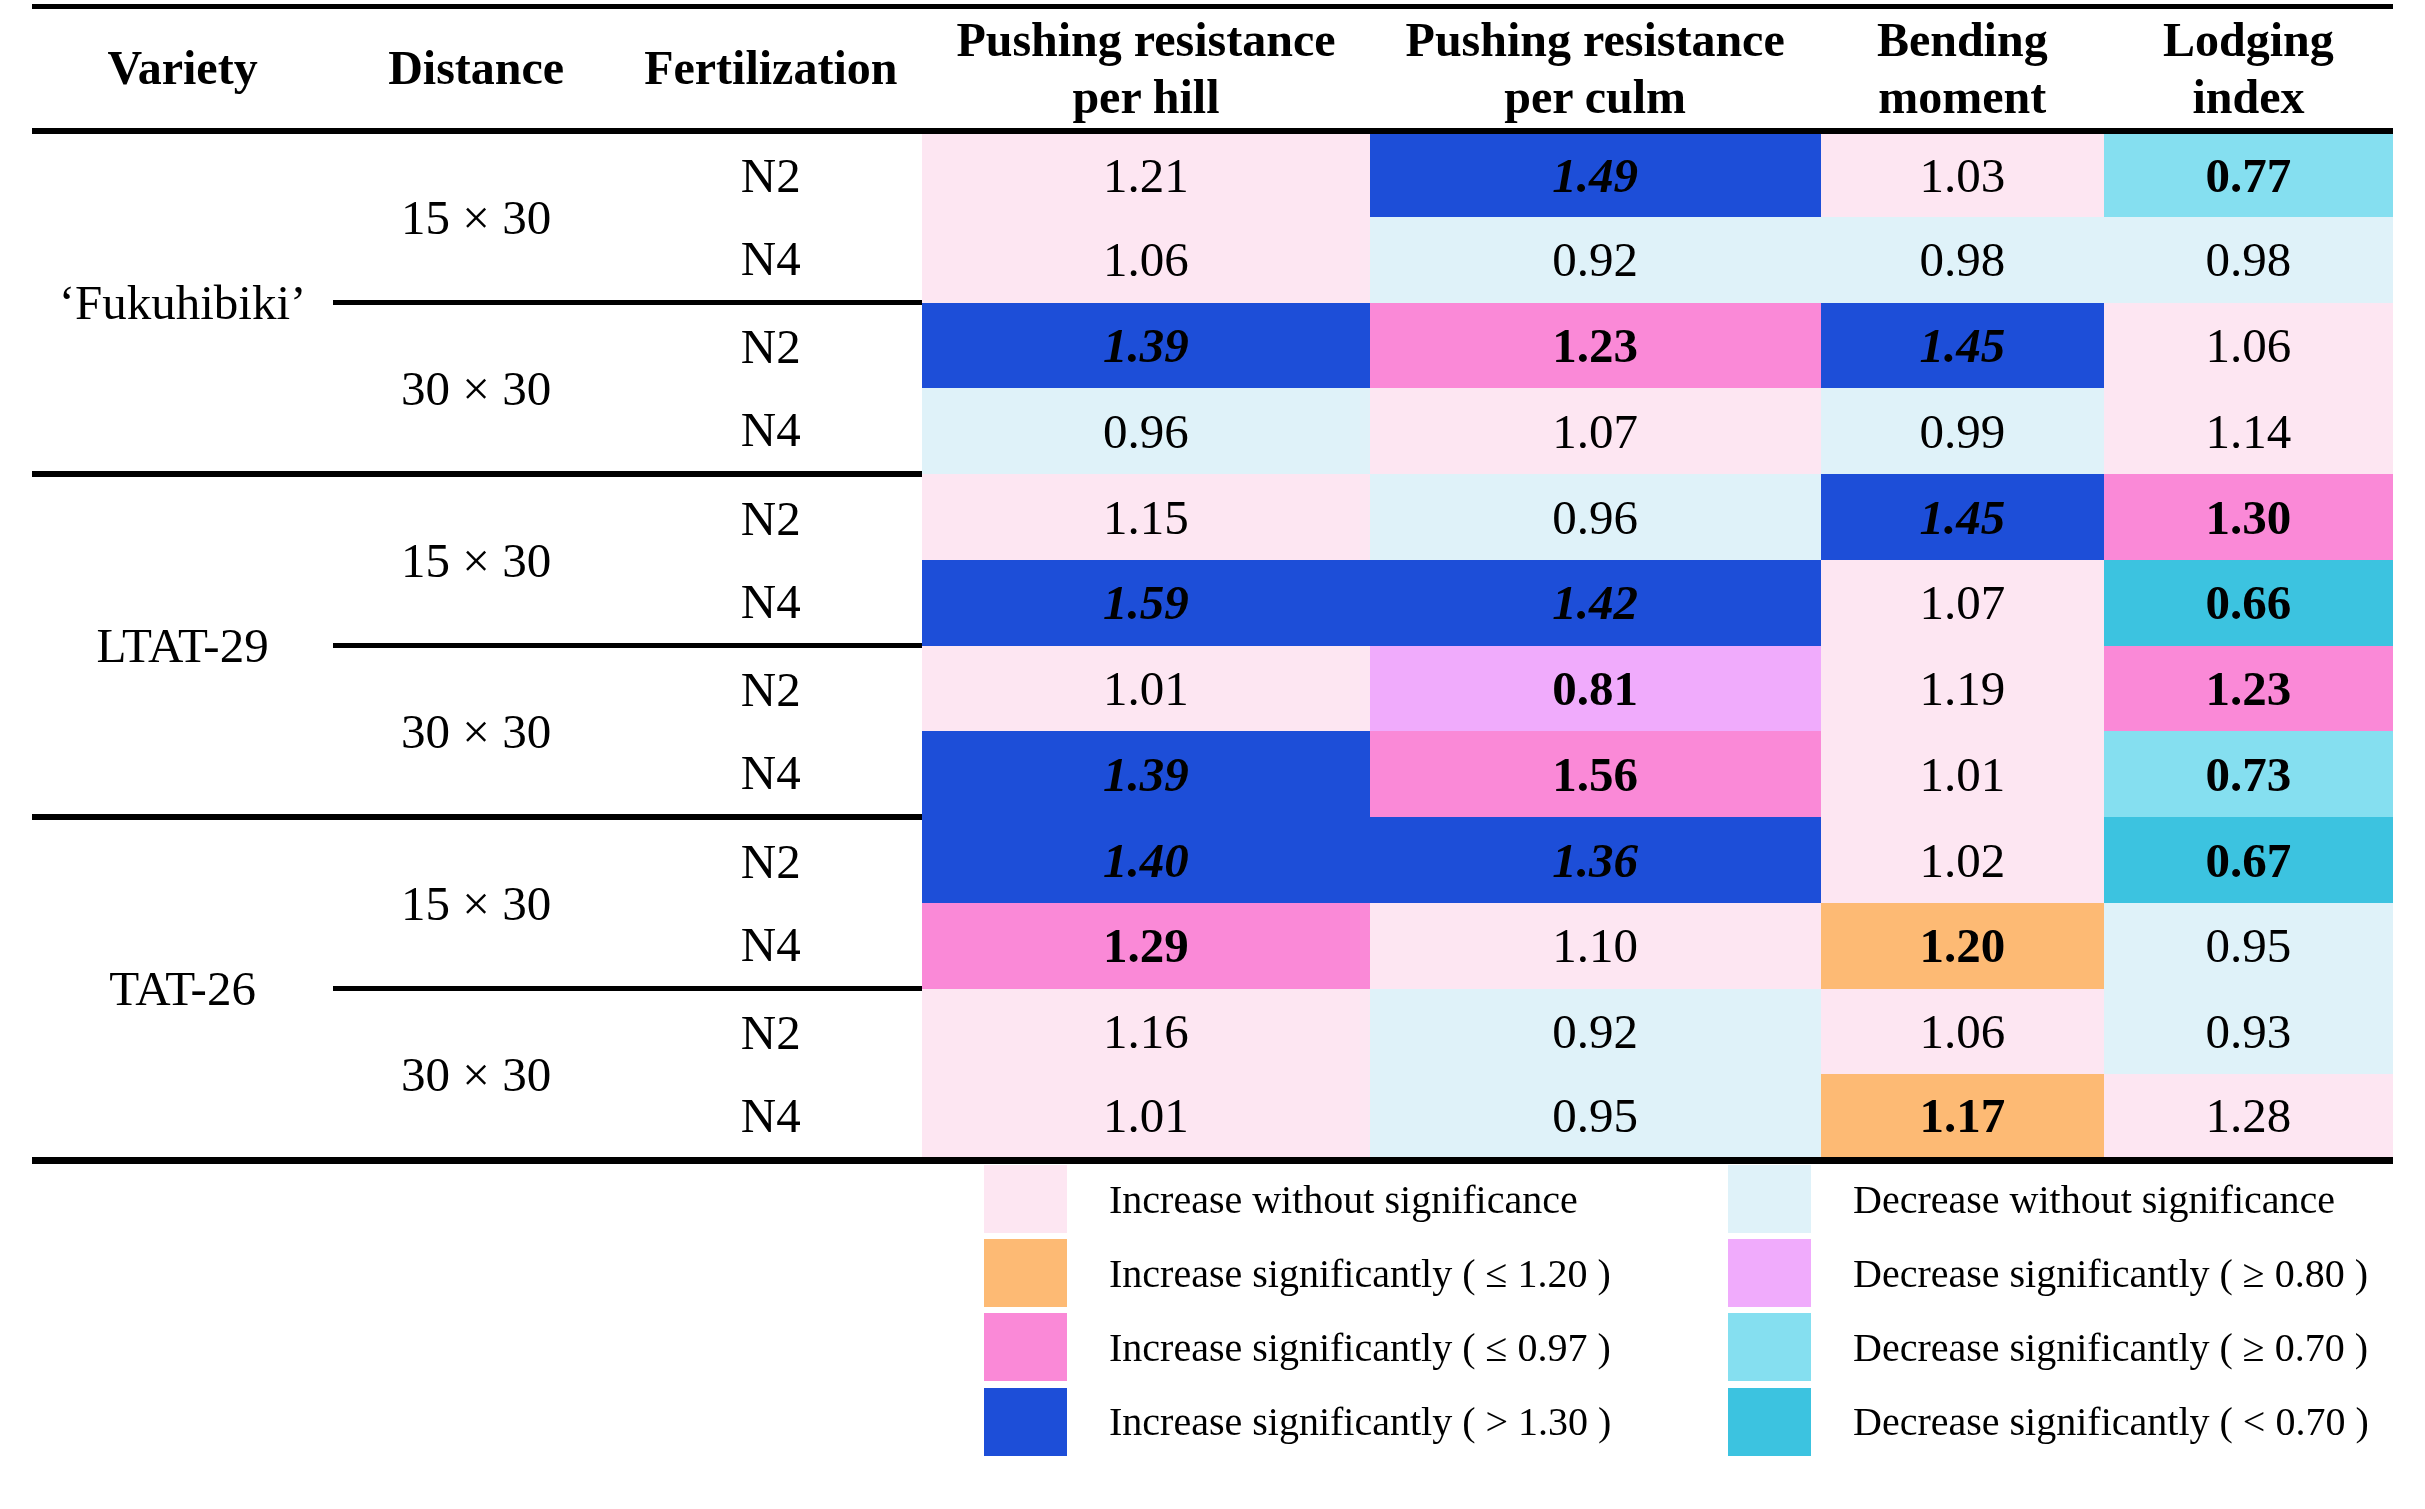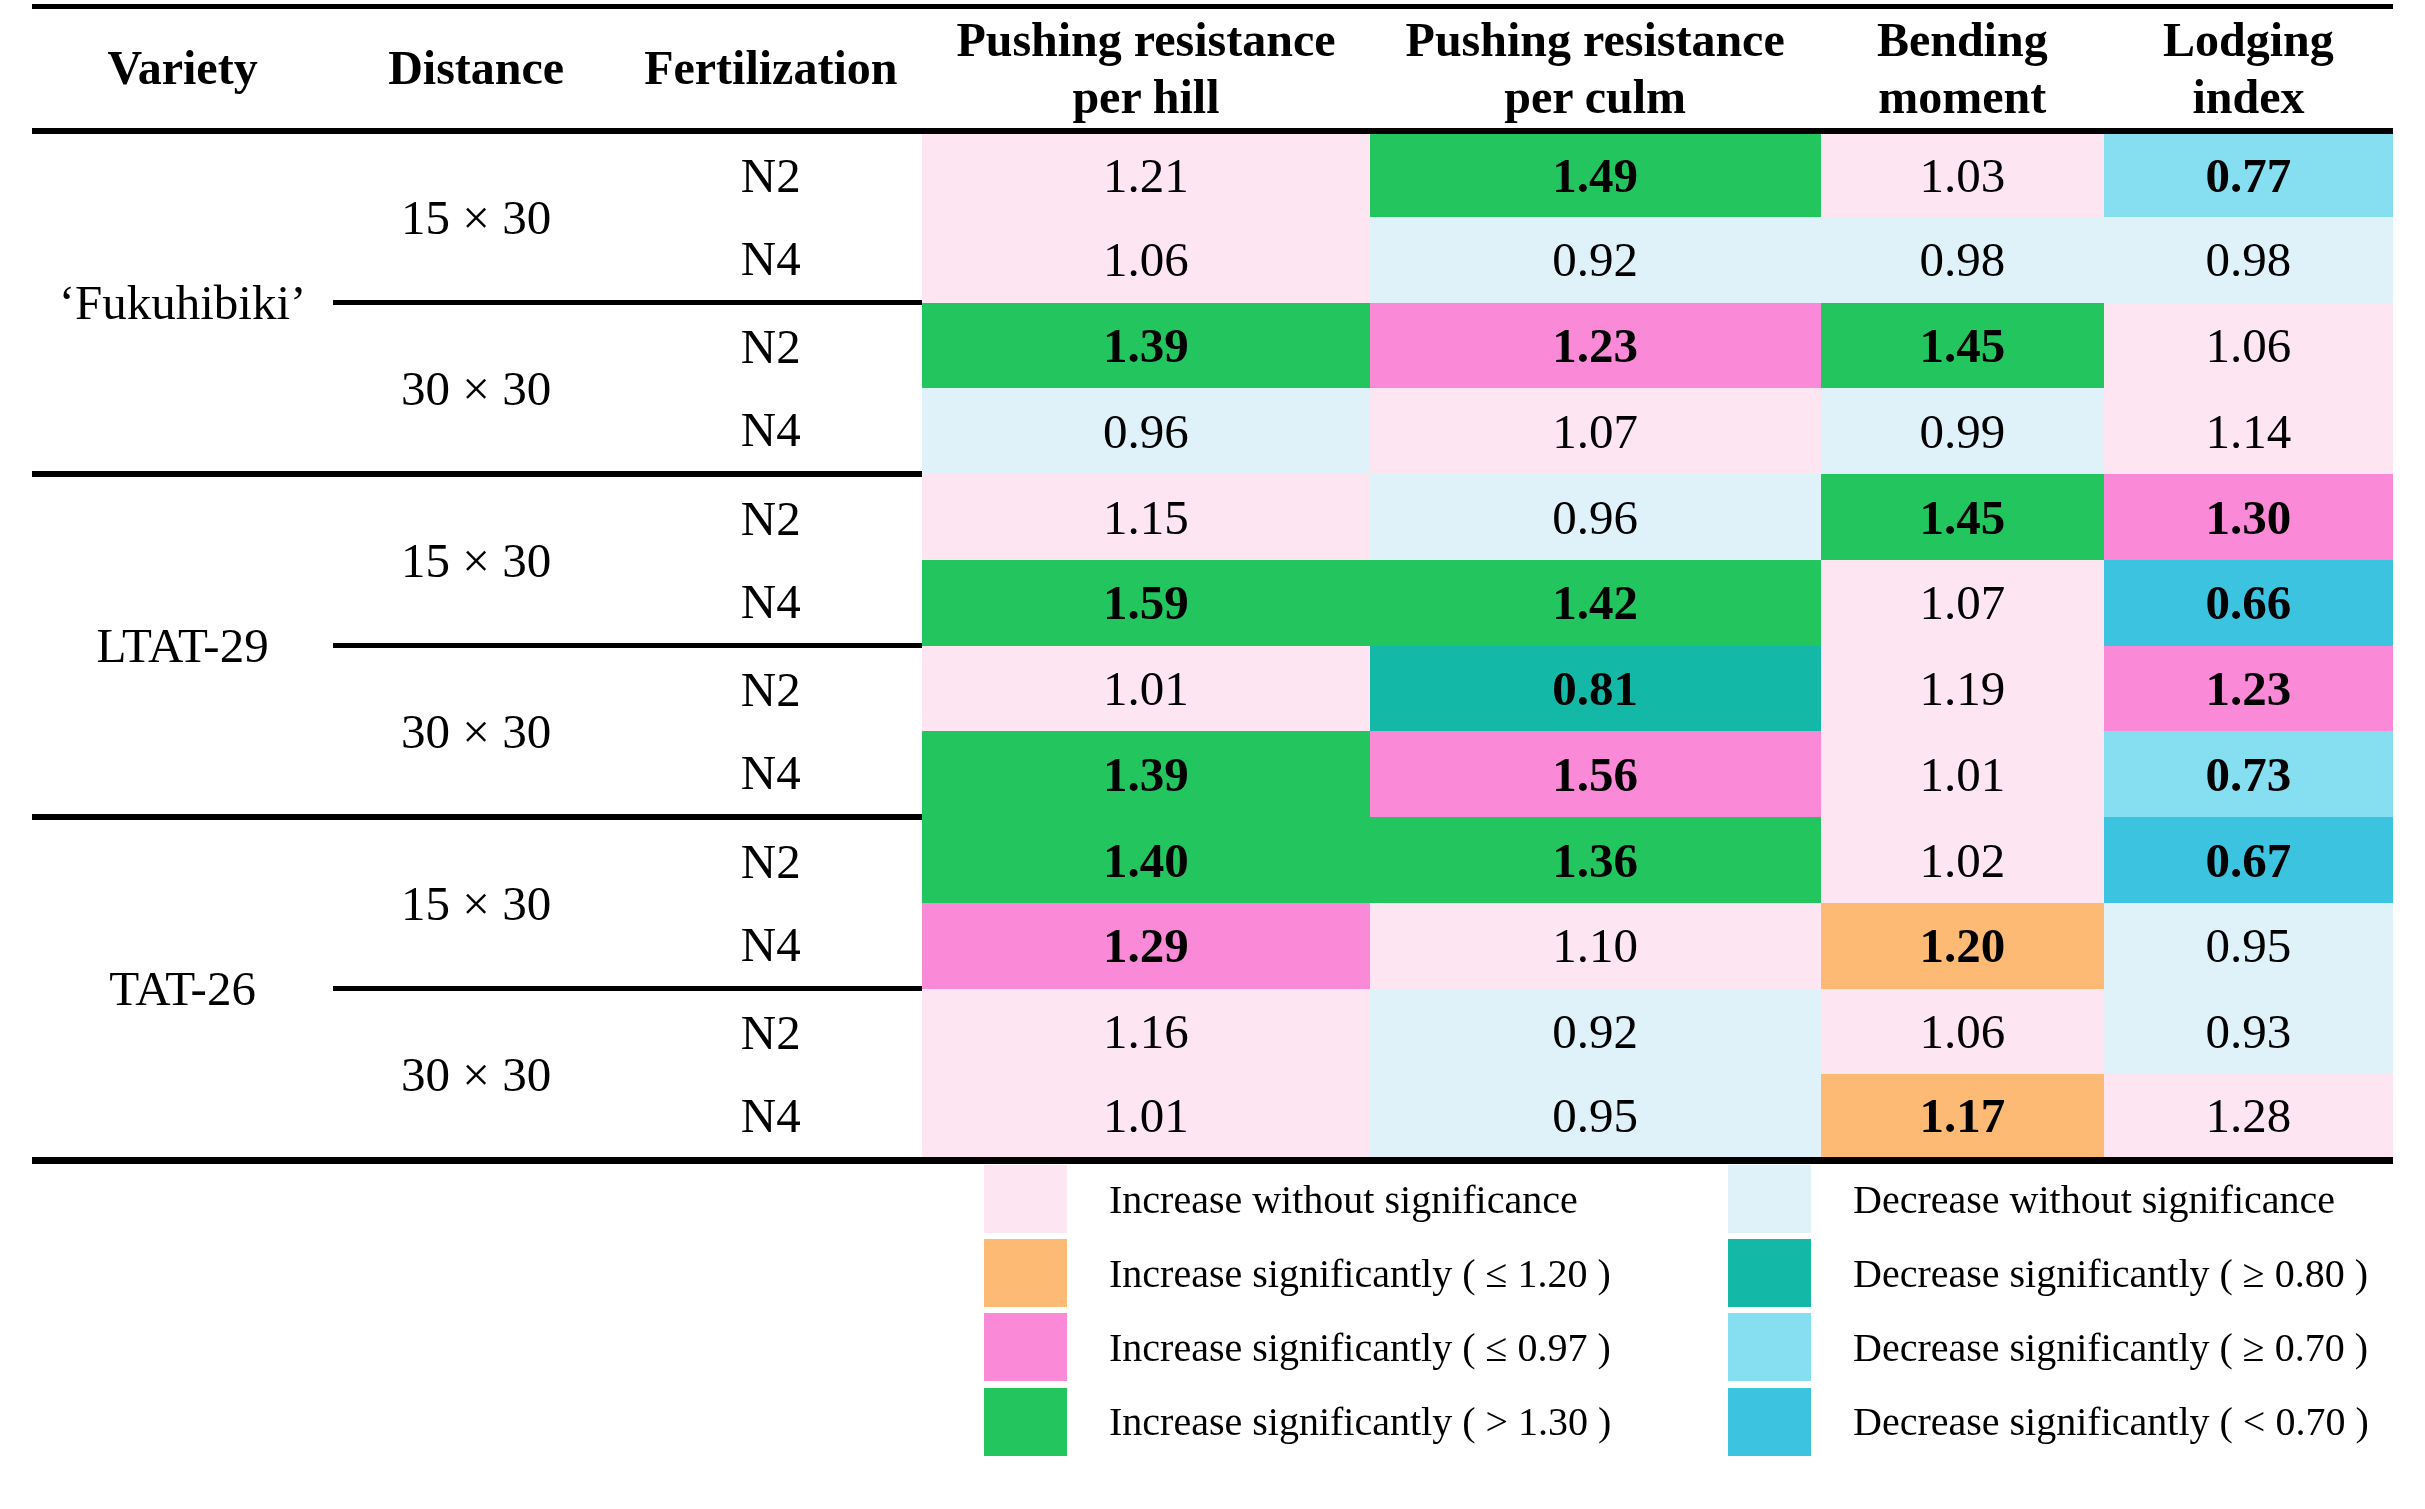--- a/index.html
+++ b/index.html
@@ -26,23 +26,23 @@
   .legend-col{position:absolute;top:1165px;}
   .legend-col.left{left:984px;}
   .legend-col.right{left:1728px;}
   .legend-item{display:flex;align-items:center;height:68px;margin-bottom:6.2px;text-align:right;}
   .swatch{width:83px;height:68px;flex:0 0 83px;margin-right:42px;}
   .legend-label{font-size:40px;white-space:nowrap;}
 </style>
 <style>.inc0{background-color:#fde6f2;}
 .inc1{background-color:#fdba74;}
 .inc2{background-color:#fa89d7;}
-.inc3{background-color:#22c55e;}
+.inc3{background-color:#1d4ed8;font-style:italic;}
 .dec0{background-color:#dff2f9;}
-.dec1{background-color:#14b8a6;}
+.dec1{background-color:#f0abfc;}
 .dec2{background-color:#85dff0;}
 .dec3{background-color:#3cc3e0;}</style></head>
 <body>
 
 <div>
 
   <table class="cmp">
     <colgroup>
       <col style="width:301px">
         <col style="width:286px">

